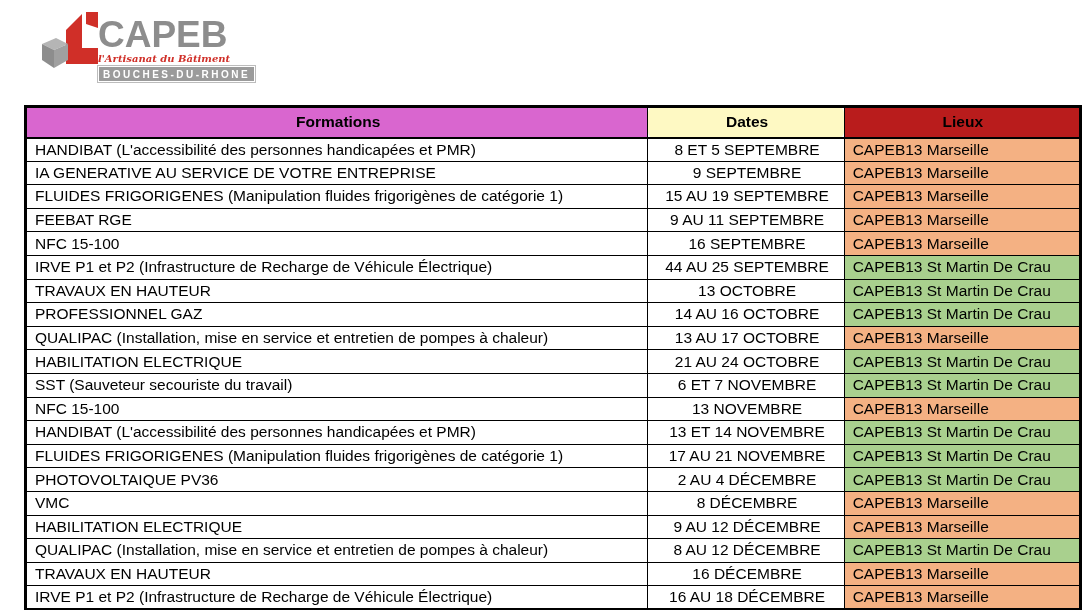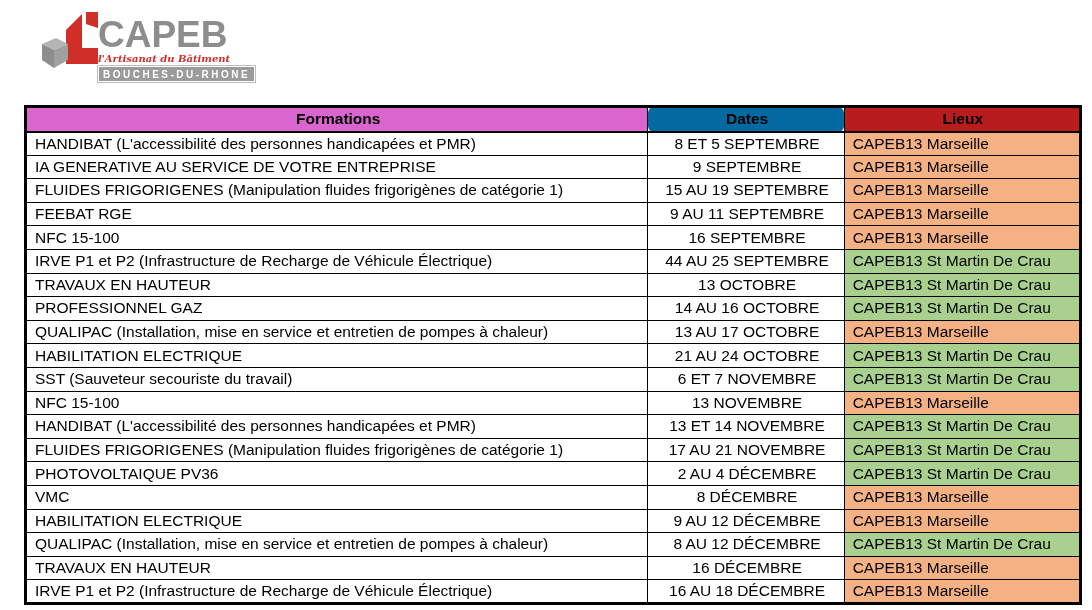--- a/index.html
+++ b/index.html
@@ -52,21 +52,21 @@
     border: 1px solid #000000;
     font-size: 15.5px;
     color: #000000;
     height: 23.6px;
     padding: 1px 6px 1px 8px;
     white-space: nowrap; overflow: hidden;
   }
   table.sched th {
     font-weight: bold; text-align: center;
     border-bottom: 2px solid #000000;
-    height: 25px;
+    height: 31px;
   }
   td.col-formation { text-align: left; background: #ffffff; }
   td.col-date { text-align: center; background: #ffffff; }
   td.col-lieu { text-align: left; }
 </style>
 </head>
 <body>
 
 <div class="logo">
   <svg class="logo-mark" viewBox="0 0 70 72" xmlns="http://www.w3.org/2000/svg">
@@ -89,21 +89,21 @@
 <div class="sched-wrap">
   <table class="sched">
     <colgroup>
       <col style="width:59%">
       <col style="width:18.6%">
       <col style="width:22.4%">
     </colgroup>
     <thead>
       <tr>
           <th style="background: rgb(217, 102, 207);">Formations</th>
-          <th style="background: #0369a1; border-radius: 6px;">Dates</th>
+          <th style="background: #fef9c3; border-radius: 6px;">Dates</th>
           <th style="background: #b91c1c;">Lieux</th>
         </tr>
     </thead>
     <tbody>
         <tr>
     <td class="col-formation">HANDIBAT (L'accessibilité des personnes handicapées et PMR)</td>
     <td class="col-date">8 ET 5 SEPTEMBRE</td>
     <td class="col-lieu" style="background: rgb(244, 177, 131);">CAPEB13 Marseille</td>
   </tr>
         <tr>

